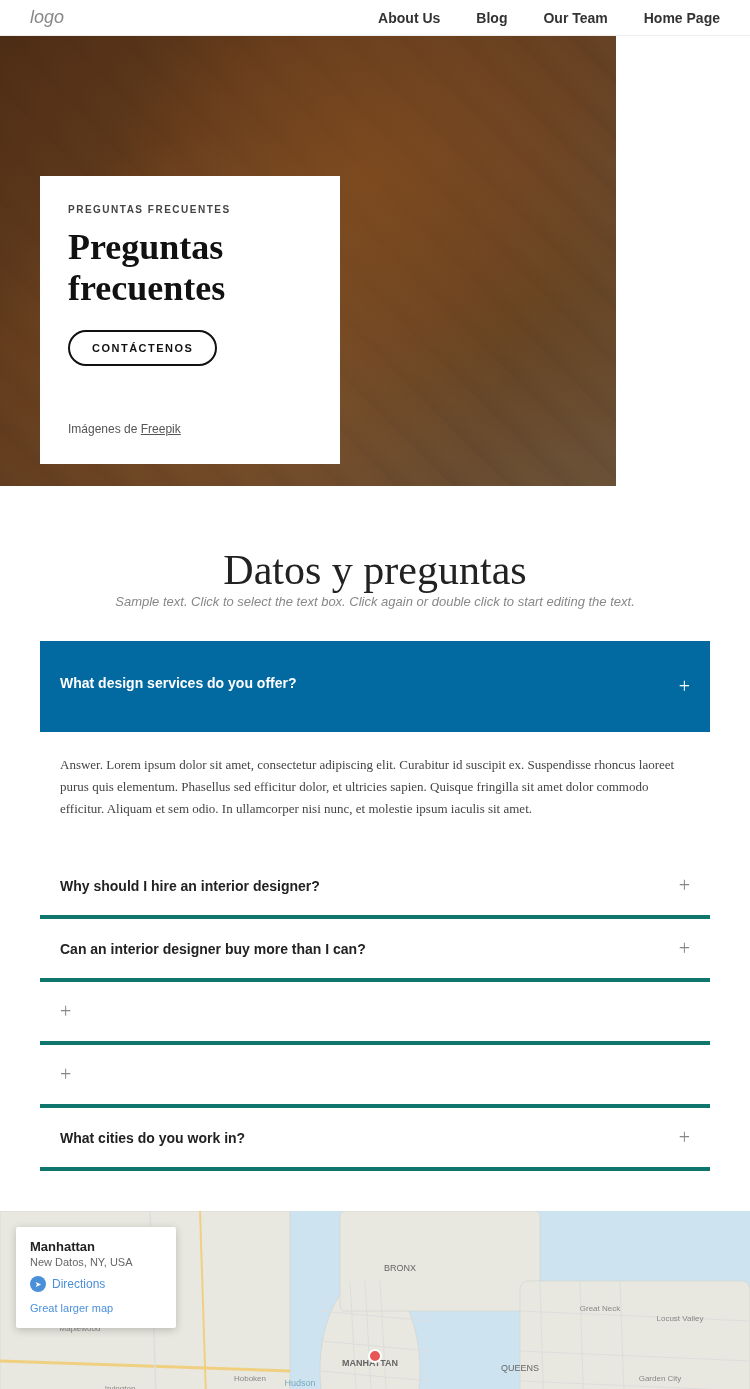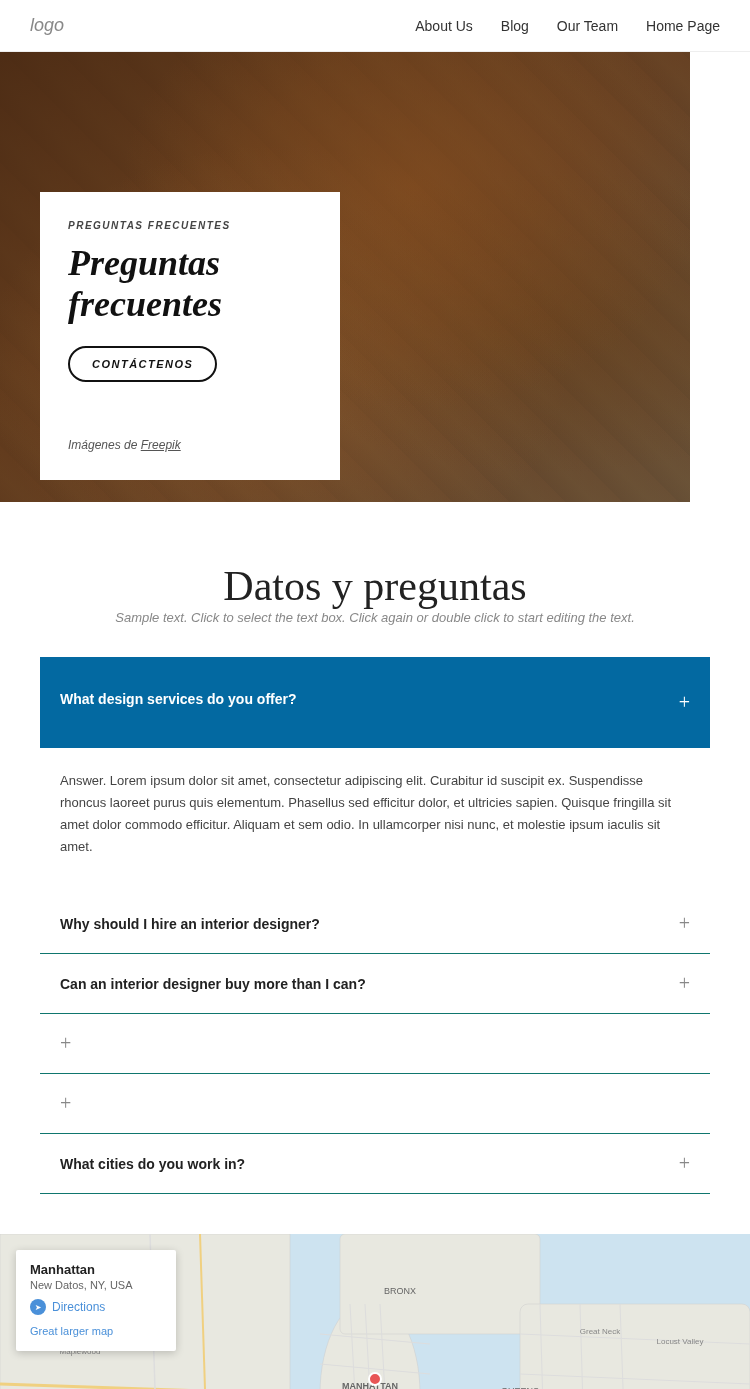--- a/index.html
+++ b/index.html
@@ -4,49 +4,49 @@
   <style>
     * { margin: 0; padding: 0; box-sizing: border-box; }
     body { font-family: Georgia, 'Times New Roman', serif; width: 750px; background: #fff; }
 
     
     nav {
       display: flex;
       align-items: center;
       justify-content: space-between;
       padding: 0 30px;
-      height: 52px;
+      height: 36px;
       background: #fff;
       border-bottom: 1px solid #eee;
     }
     .logo {
       font-family: Arial, sans-serif;
       font-size: 18px;
       color: #888;
       font-style: italic;
     }
     .nav-links {
       display: flex;
-      gap: 28px;
+      gap: 36px;
+      font-weight: bold;
     }
     .nav-links a {
       font-family: Arial, sans-serif;
       font-size: 14px;
       color: #333;
       text-decoration: none;
     }
 
     
     .hero {
       position: relative;
-      width: 690px;
+      width: 616px;
       height: 450px;
       overflow: hidden;
       background: #3a2a1e;
-      font-style: italic;
     }
     .hero-bg {
       width: 100%;
       height: 100%;
       background: 
         linear-gradient(135deg, 
           rgba(80,45,20,0.85) 0%, 
           rgba(120,70,30,0.6) 30%, 
           rgba(160,100,50,0.4) 60%, 
           rgba(200,170,120,0.3) 100%
@@ -161,29 +161,29 @@
       color: #fff;
       font-weight: 300;
     }
 
     .faq-answer {
       background: #fff;
       padding: 22px 20px 28px;
       margin-bottom: 8px;
     }
     .faq-answer p {
-      font-family: Liberation Sans, sans-serif;
+      font-family: Liberation Serif, serif;
       font-size: 13px;
       color: #444;
       line-height: 1.7;
     }
 
     .faq-item {
       background: #fff;
-      border-bottom: 1px solid #0f766e;
+      border-bottom: 4px solid #0f766e;
       padding: 18px 20px;
       display: flex;
       justify-content: space-between;
       align-items: center;
       cursor: pointer;
     }
     .faq-item .faq-question {
       font-family: Arial, sans-serif;
       font-size: 14px;
       font-weight: bold;

